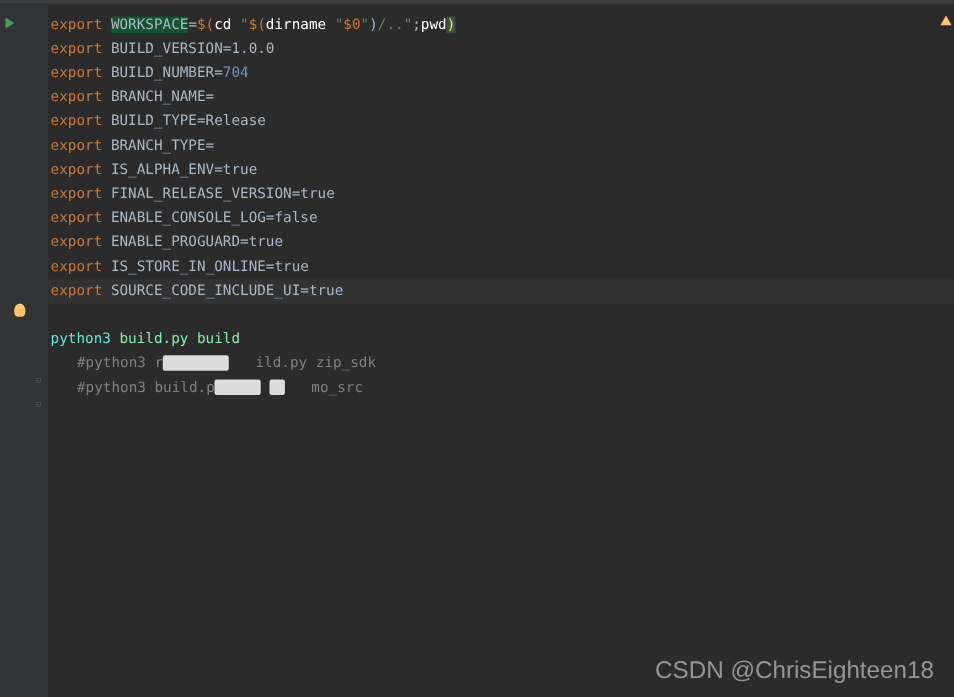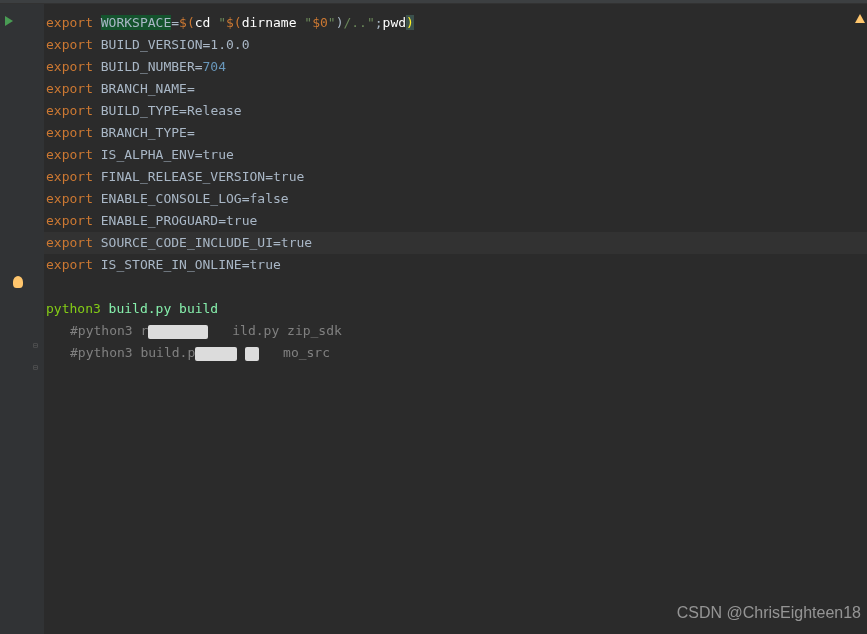--- a/index.html
+++ b/index.html
@@ -92,46 +92,46 @@
       background: #3b514d;
     }
     .comment {
       color: #808080;
       margin-left: 24px;
     }
     .text {
       color: #a9b7c6;
     }
     .python-cmd {
-      color: #84cc16;
+      color: #5eead4;
       margin-top: 45px;
     }
     .build-arg {
       color: #86efac;
     }
     .workspace-hl {
       background: #14532d;
       color: #a9b7c6;
     }
     .yellow-bulb {
       position: absolute;
       left: 13px;
       top: 272px;
       width: 10px;
       height: 12px;
       background: #ffc66d;
       border-radius: 50% 50% 35% 35%;
     }
     .watermark {
       position: absolute;
-      right: 6px;
+      right: 18px;
       bottom: 12px;
       color: #b8b8b8;
       font-family: Arial, sans-serif;
-      font-size: 16px;
+      font-size: 22px;
       opacity: 0.75;
     }
     .warning-icon {
       position: absolute;
       right: 2px;
       top: 10px;
       width: 0;
       height: 0;
       border-left: 5px solid transparent;
       border-right: 5px solid transparent;
@@ -179,23 +179,23 @@
     <div class="line"><span class="kw-export">export</span> <span class="text">BRANCH_TYPE</span><span class="text">=</span></div>
 
     <div class="line"><span class="kw-export">export</span> <span class="text">IS_ALPHA_ENV</span><span class="text">=true</span></div>
 
     <div class="line"><span class="kw-export">export</span> <span class="text">FINAL_RELEASE_VERSION</span><span class="text">=true</span></div>
 
     <div class="line"><span class="kw-export">export</span> <span class="text">ENABLE_CONSOLE_LOG</span><span class="text">=false</span></div>
 
     <div class="line"><span class="kw-export">export</span> <span class="text">ENABLE_PROGUARD</span><span class="text">=true</span></div>
 
+    <div class="line"><span class="kw-export">export</span> <span class="text">IS_STORE_IN_ONLINE</span><span class="text">=true</span></div>
+
     <div class="line caret-line"><span class="kw-export">export</span> <span class="text">SOURCE_CODE_INCLUDE_UI</span><span class="text">=true</span></div>
-
-    <div class="line"><span class="kw-export">export</span> <span class="text">IS_STORE_IN_ONLINE</span><span class="text">=true</span></div>
 
     <div class="empty-line"></div>
 
     <div class="line"><span class="python-cmd">python3</span><span class="build-arg"> build.py build</span></div>
 
     <div class="line"><span class="comment">#python3 r</span><span class="redaction redact-1"></span><span class="comment">ild.py zip_sdk</span></div>
 
     <div class="line"><span class="comment">#python3 build.p</span><span class="redaction redact-2"></span> <span class="redaction redact-3"></span><span class="comment">mo_src</span></div>
 
   </div>

